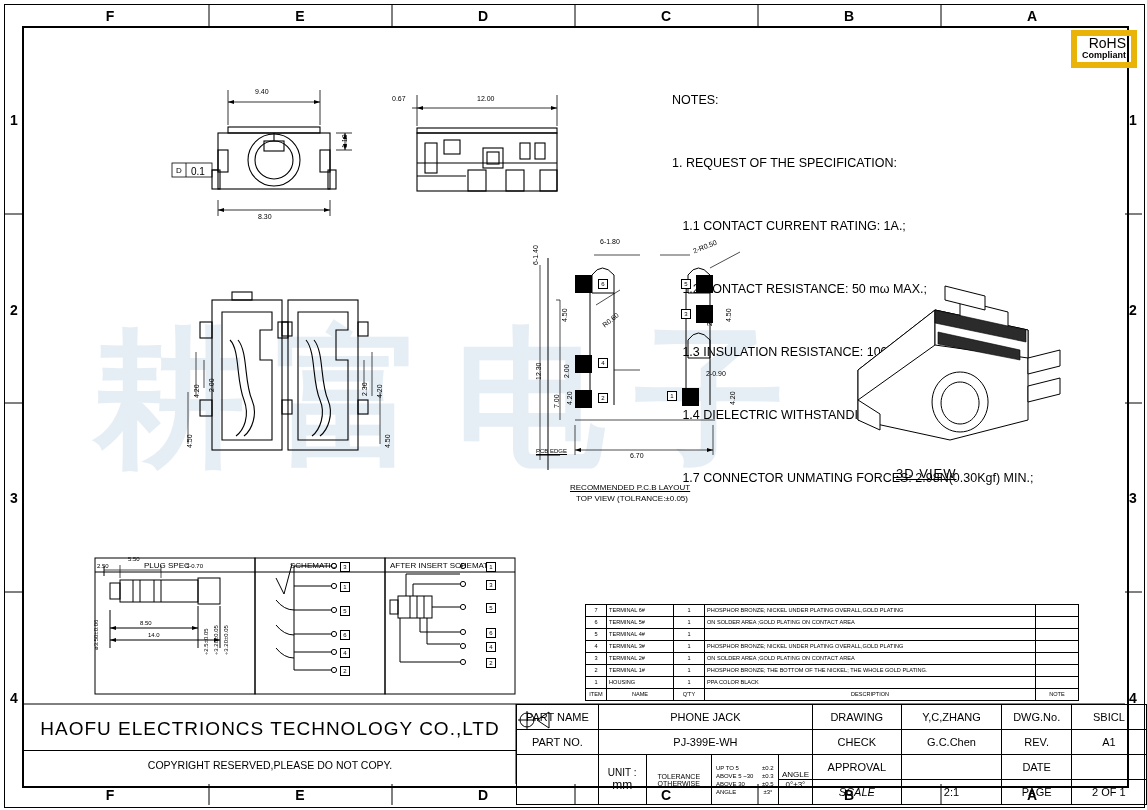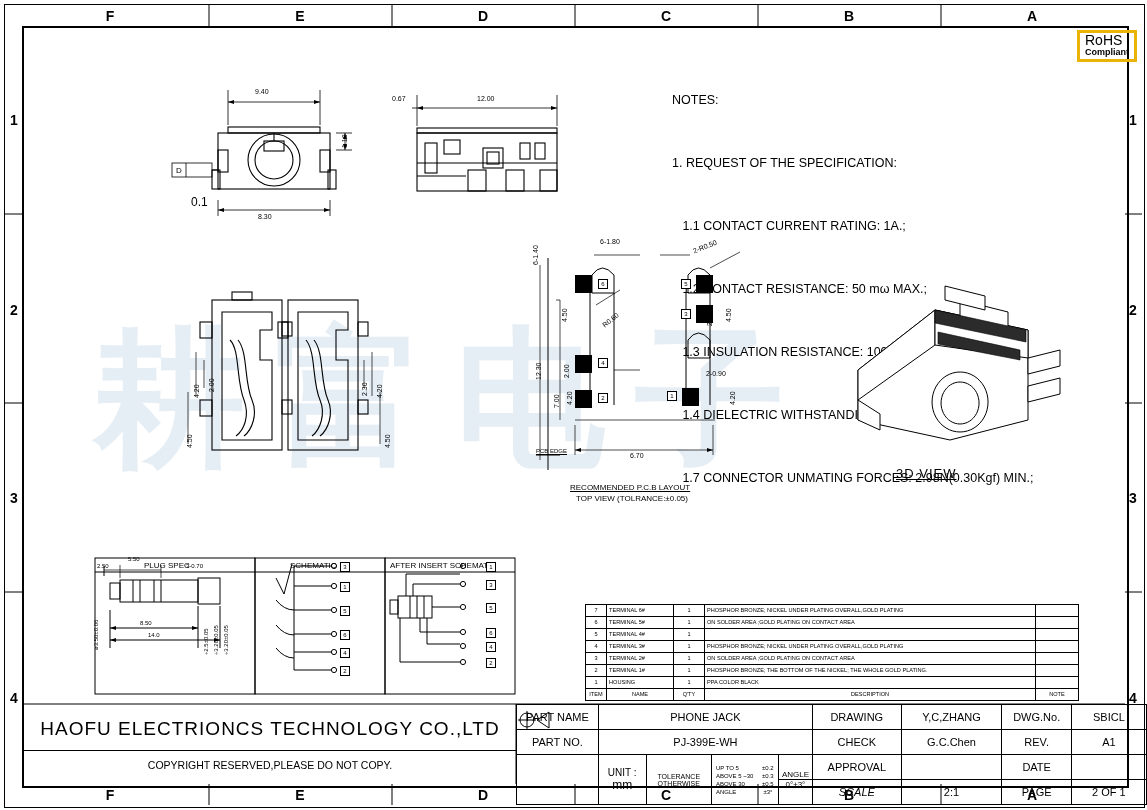--- a/index.html
+++ b/index.html
@@ -6,21 +6,21 @@
   body{font-family:"Liberation Sans", sans-serif;color:#000;}
   #sheet{position:relative;width:1147px;height:810px;background:#fff;overflow:hidden;}
   .frame{position:absolute;border:1px solid #000;}
   .outer{left:4px;top:4px;width:1139px;height:802px;}
   .inner{left:22px;top:26px;width:1103px;height:758px;border:2px solid #000;}
   .zone{position:absolute;font-size:14px;font-weight:bold;text-align:center;}
   .lbl{position:absolute;font-size:7px;}
   .lbl6{position:absolute;font-size:6px;}
   .lbl8{position:absolute;font-size:8px;}
   .notes{position:absolute;left:672px;top:48px;font-size:12.5px;line-height:21px;white-space:pre;}
-  .rohs{position:absolute;right:10px;top:30px;border:3px solid #eab308;padding:1px 5px;text-align:left;line-height:12px;}
+  .rohs{position:absolute;right:10px;top:30px;border:6px solid #eab308;padding:1px 5px;text-align:right;line-height:12px;}
   .rohs .r1{font-size:14px;}
   .rohs .r2{font-size:9px;font-weight:bold;}
   svg{position:absolute;left:0;top:0;overflow:visible;}
   .wm{position:absolute;left:95px;top:300px;width:860px;height:200px;color:#e6eef5;font-size:150px;font-weight:bold;letter-spacing:30px;white-space:nowrap;pointer-events:none;font-family:"DejaVu Sans",sans-serif;}
   table{border-collapse:collapse;}
   .bom{position:absolute;left:585px;top:604px;font-size:5.6px;}
   .bom td{border:1px solid #000;padding:0 2px;height:11px;line-height:11px;white-space:nowrap;}
   .bom .cen{text-align:center;}
   .tb{position:absolute;left:516px;top:704px;font-size:11px;}
   .tb td{border:1px solid #000;padding:1px 4px;text-align:center;white-space:nowrap;}
@@ -134,21 +134,21 @@
       <polygon points="218,210 224,208 224,212"></polygon>
         <polygon points="330,210 324,208 324,212"></polygon>
       <polygon points="345,133 343,139 347,139"></polygon>
         <polygon points="345,150 343,144 347,144"></polygon>
     </g>
   </svg>
   <div class="lbl" style="left:255px;top:88px;">9.40</div>
   <div class="lbl" style="left:341px;top:148px;transform:rotate(-90deg);transform-origin:left top;">1.10</div>
   <div class="lbl" style="left:258px;top:213px;">8.30</div>
   <div class="lbl" style="left:176px;top:166px;font-size:8px;">D</div>
-  <div class="lbl" style="left:191px;top:166px;font-size:12px;margin-top:29px;">0.1</div>
+  <div class="lbl" style="left:191px;top:166px;font-size:10px;">0.1</div>
 
   <svg width="1147" height="810">
     <g stroke="#000" fill="none" stroke-width="1.1">
       <rect x="417" y="133" width="140" height="58"></rect>
       <rect x="417" y="128" width="140" height="5"></rect>
       <rect x="425" y="143" width="12" height="30"></rect>
       <rect x="444" y="140" width="16" height="14"></rect>
       <rect x="483" y="148" width="20" height="20"></rect>
       <rect x="487" y="152" width="12" height="12"></rect>
       <rect x="520" y="143" width="10" height="16"></rect>

